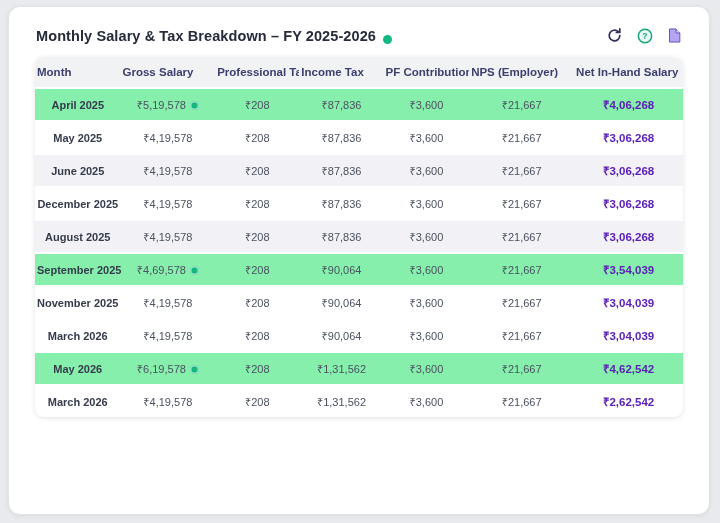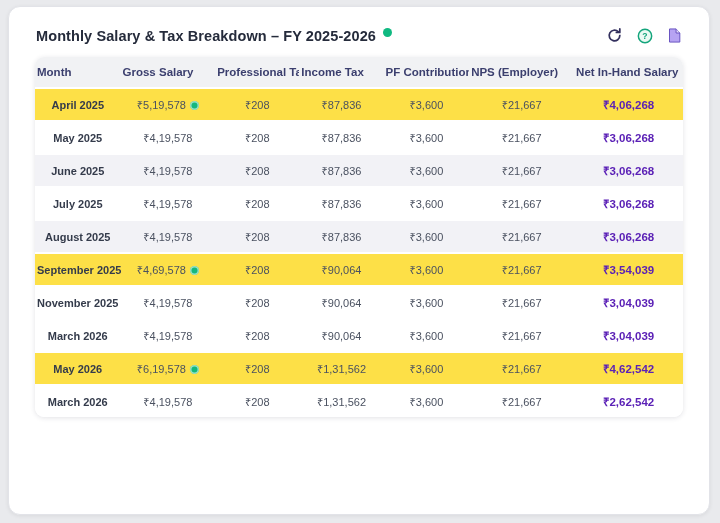--- a/index.html
+++ b/index.html
@@ -16,21 +16,21 @@
     background:#ffffff;
     border:1px solid #e2e3e8;
     border-radius:12px;
     box-shadow:0 1px 4px rgba(0,0,0,.07);
     box-sizing:border-box;
   }
   .card-header{
     display:flex;align-items:center;justify-content:space-between;
     padding:20px 26px 13px 27px;
   }
-  .title-wrap{display:flex;align-items:flex-start;gap:7px;}
+  .title-wrap{display:flex;align-items:flex-end;gap:7px;}
   .page-title{
     font-size:14.5px;font-weight:bold;color:#252b3b;letter-spacing:.1px;
   }
   .status-dot{
     width:9px;height:9px;border-radius:50%;background:#10b981;display:inline-block;
   }
   .header-icons{display:flex;align-items:center;gap:13px;}
   .icon-btn{
     background:none;border:none;padding:0;margin:0;cursor:pointer;
     display:flex;align-items:center;justify-content:center;width:17px;height:17px;
@@ -54,21 +54,21 @@
   }
   tbody td{
     font-size:11px;color:#4a5160;
     height:31px;padding:0 2px;
     text-align:center;vertical-align:middle;
     border-top:2px solid #ffffff;
     white-space:nowrap;overflow:hidden;
   }
   tr.hl-white td{background:#ffffff;}
   tr.hl-gray  td{background:#f2f2f6;}
-  tr.hl-green td{background:#fde047;}
+  tr.hl-green td{background:#86efac;}
   td.c-month{color:#343b4b;font-weight:bold;font-size:11px;}
   td.c-net{color:#5b21b6;font-weight:bold;font-size:11.5px;}
   .gross-badge{
     display:inline-block;width:9px;height:9px;border-radius:50%;
     background:#14b87d;margin-left:4px;vertical-align:-1px;
     box-shadow:inset 0 0 0 1.5px rgba(255,255,255,.55);
   }
 </style>
 </head>
 <body>
@@ -158,21 +158,21 @@
       <td class="c-gross">
         <span>₹4,19,578</span>
       </td>
       <td>₹208</td>
       <td>₹87,836</td>
       <td>₹3,600</td>
       <td>₹21,667</td>
       <td class="c-net">₹3,06,268</td>
     </tr>
           <tr class="hl-white">
-      <td class="c-month">July 2025</td>
+      <td class="c-month">December 2025</td>
       <td class="c-gross">
         <span>₹4,19,578</span>
       </td>
       <td>₹208</td>
       <td>₹87,836</td>
       <td>₹3,600</td>
       <td>₹21,667</td>
       <td class="c-net">₹3,06,268</td>
     </tr>
           <tr class="hl-gray">

